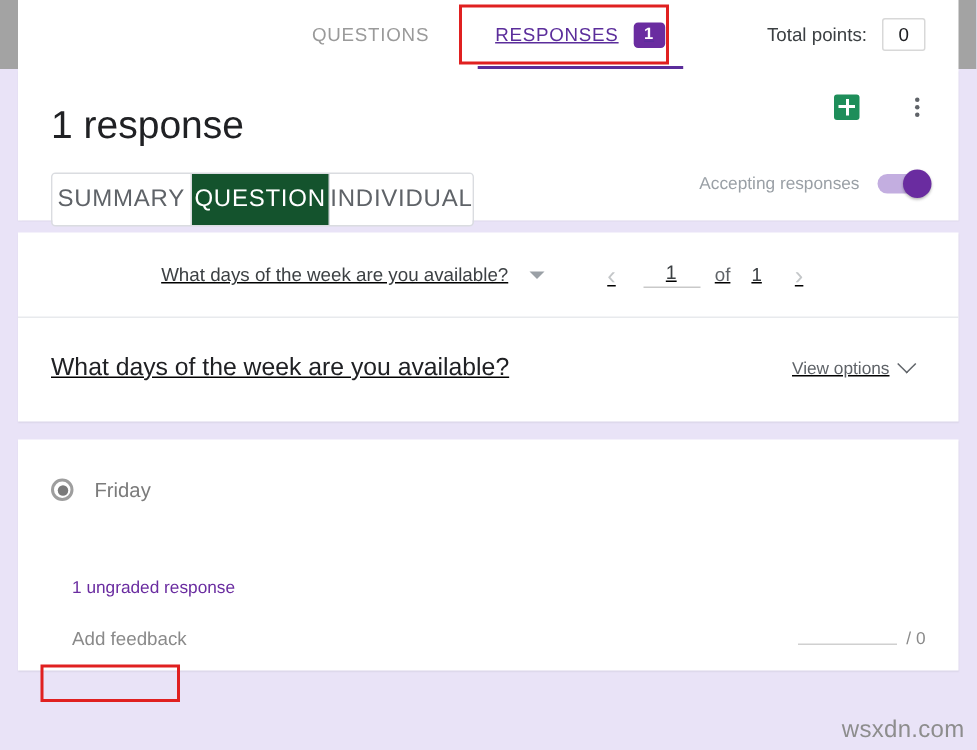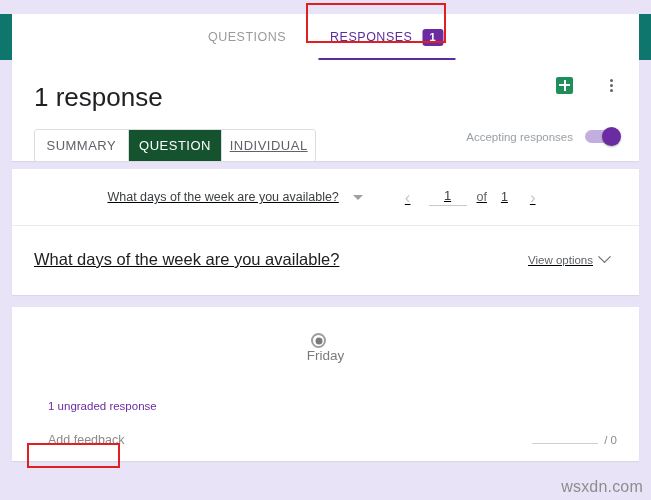--- a/index.html
+++ b/index.html
@@ -12,24 +12,23 @@
     background: #e9e3f7;
     font-family: "Liberation Sans", sans-serif;
     overflow: hidden;
     position: relative;
   }
 
   
   .topbar {
     position: relative;
     height: 46px;
-    background: #0f766e;
+    background: #a3a3a3;
     display: flex;
     align-items: stretch;
-    margin-top: 14px;
   }
   .topbar-inner {
     position: absolute;
     left: 12px;
     right: 12px;
     top: 0;
     bottom: 0;
     background: #ffffff;
     display: flex;
     align-items: center;
@@ -51,20 +50,21 @@
     height: 100%;
     display: flex;
     align-items: center;
     cursor: pointer;
     white-space: nowrap;
   }
   .tab.active {
     color: #5b2d9b;
     font-weight: 500;
     position: relative;
+    text-decoration: underline;
   }
   .tab.active::after {
     content: "";
     position: absolute;
     left: 10px;
     right: 10px;
     bottom: 0;
     height: 2.5px;
     background: #5b2d9b;
   }
@@ -134,30 +134,30 @@
     display: flex;
     margin-top: 16px;
     width: 280px;
     border: 1px solid #dadce0;
     border-radius: 3px;
     overflow: hidden;
   }
   .seg {
     flex: 1;
     text-align: center;
-    font-size: 13px;
+    font-size: 16px;
     letter-spacing: 0.5px;
     padding: 8px 0;
     color: #5f6368;
     background: #fff;
     cursor: pointer;
     border-right: 1px solid #dadce0;
     white-space: nowrap;
   }
-  .seg:last-child { border-right: none; text-decoration: underline; }
+  .seg:last-child { border-right: none; }
   .seg.active {
     background: #14532d;
     color: #ffffff;
   }
   .header-icons {
     position: absolute;
     right: 20px;
     top: 16px;
     display: flex;
     align-items: center;
@@ -320,21 +320,20 @@
   
   .card-answer {
     margin-top: 12px;
     padding: 26px 22px 20px 22px;
     position: relative;
     height: 154px;
   }
   .option-row {
     display: flex;
     align-items: center;
-    flex-direction: column;
   }
   .radio {
     width: 15px;
     height: 15px;
     border-radius: 50%;
     border: 2px solid #9e9e9e;
     position: relative;
     box-sizing: border-box;
     margin-right: 14px;
   }
@@ -405,20 +404,24 @@
     <div class="tabs">
       <div class="tab">
         <span>QUESTIONS</span>
       </div>
       <div class="tab active">
         <span>RESPONSES</span>
         <span class="tab-badge">1</span>
       </div>
     </div>
 
+    <div class="total-points">
+      <span class="total-points-label">Total points:</span>
+      <span class="total-points-value">0</span>
+    </div>
 
   </div>
 </div>
 
 <div class="card card-header">
   <div class="resp-count">1 response</div>
 
   <div class="seg-group">
     <div class="seg">SUMMARY</div>
     <div class="seg active">QUESTION</div>

